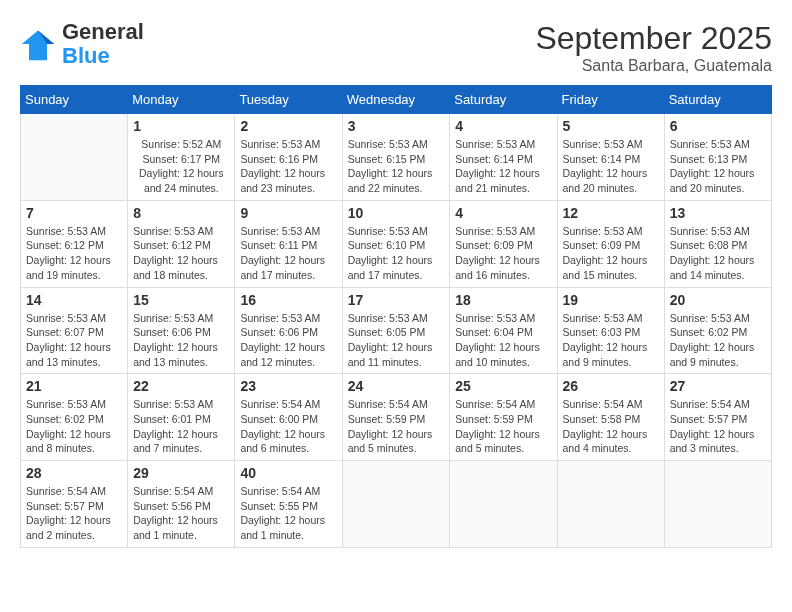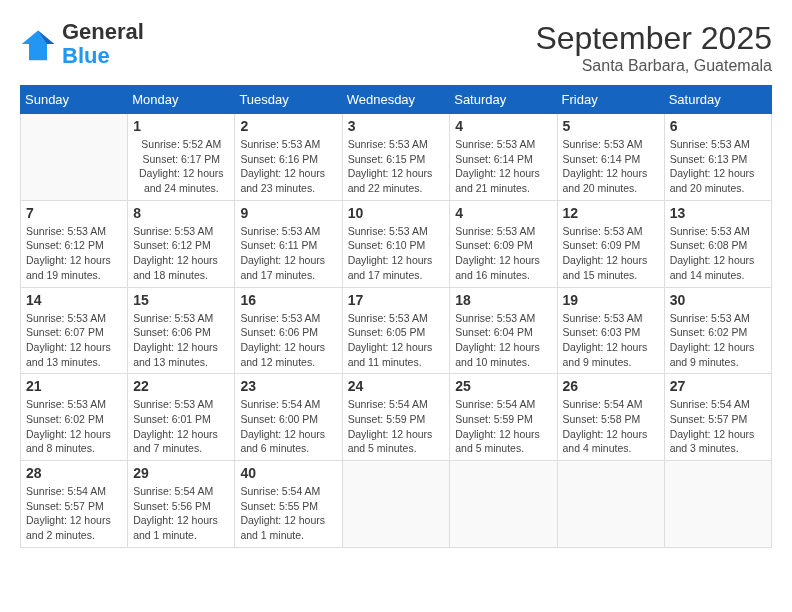--- a/index.html
+++ b/index.html
@@ -250,21 +250,21 @@
 and 10 minutes.</div>
         </td>
         <td>
           <div class="day-number">19</div>
           <div class="day-info" style="white-space: pre-line;">Sunrise: 5:53 AM
 Sunset: 6:03 PM
 Daylight: 12 hours
 and 9 minutes.</div>
         </td>
         <td>
-          <div class="day-number">30</div>
+          <div class="day-number">20</div>
           <div class="day-info" style="white-space: pre-line;">Sunrise: 5:53 AM
 Sunset: 6:02 PM
 Daylight: 12 hours
 and 9 minutes.</div>
         </td>
       </tr>
       <tr>
         <td>
           <div class="day-number">21</div>
           <div class="day-info" style="white-space: pre-line;">Sunrise: 5:53 AM

